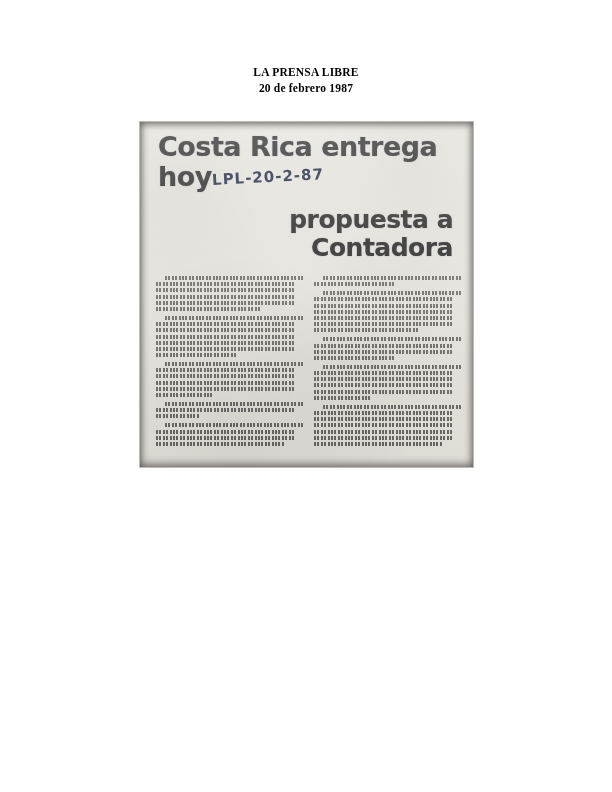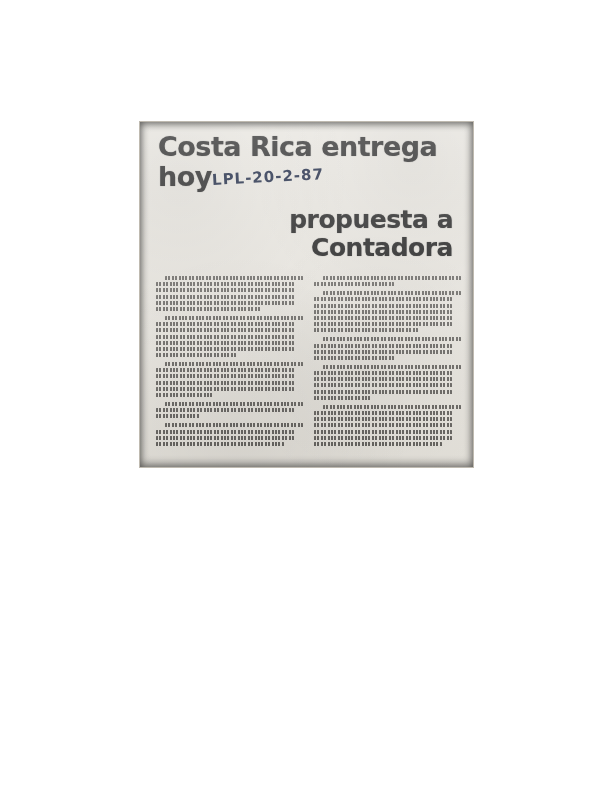--- a/index.html
+++ b/index.html
@@ -149,20 +149,22 @@
     height: 1px;
     overflow: hidden;
     clip: rect(0 0 0 0);
     white-space: nowrap;
   }
 </style>
 </head>
 <body>
 
 <div class="page-header">
+  <div class="line">LA PRENSA LIBRE</div>
+  <div class="line">20 de febrero 1987</div>
 </div>
 
 <div class="clipping">
 
   <div class="headline">
     <div class="hl-1">Costa Rica entrega hoy</div>
     <div class="hl-2">propuesta a Contadora</div>
   </div>
 
   <div class="handwriting">LPL-20-2-87</div>

